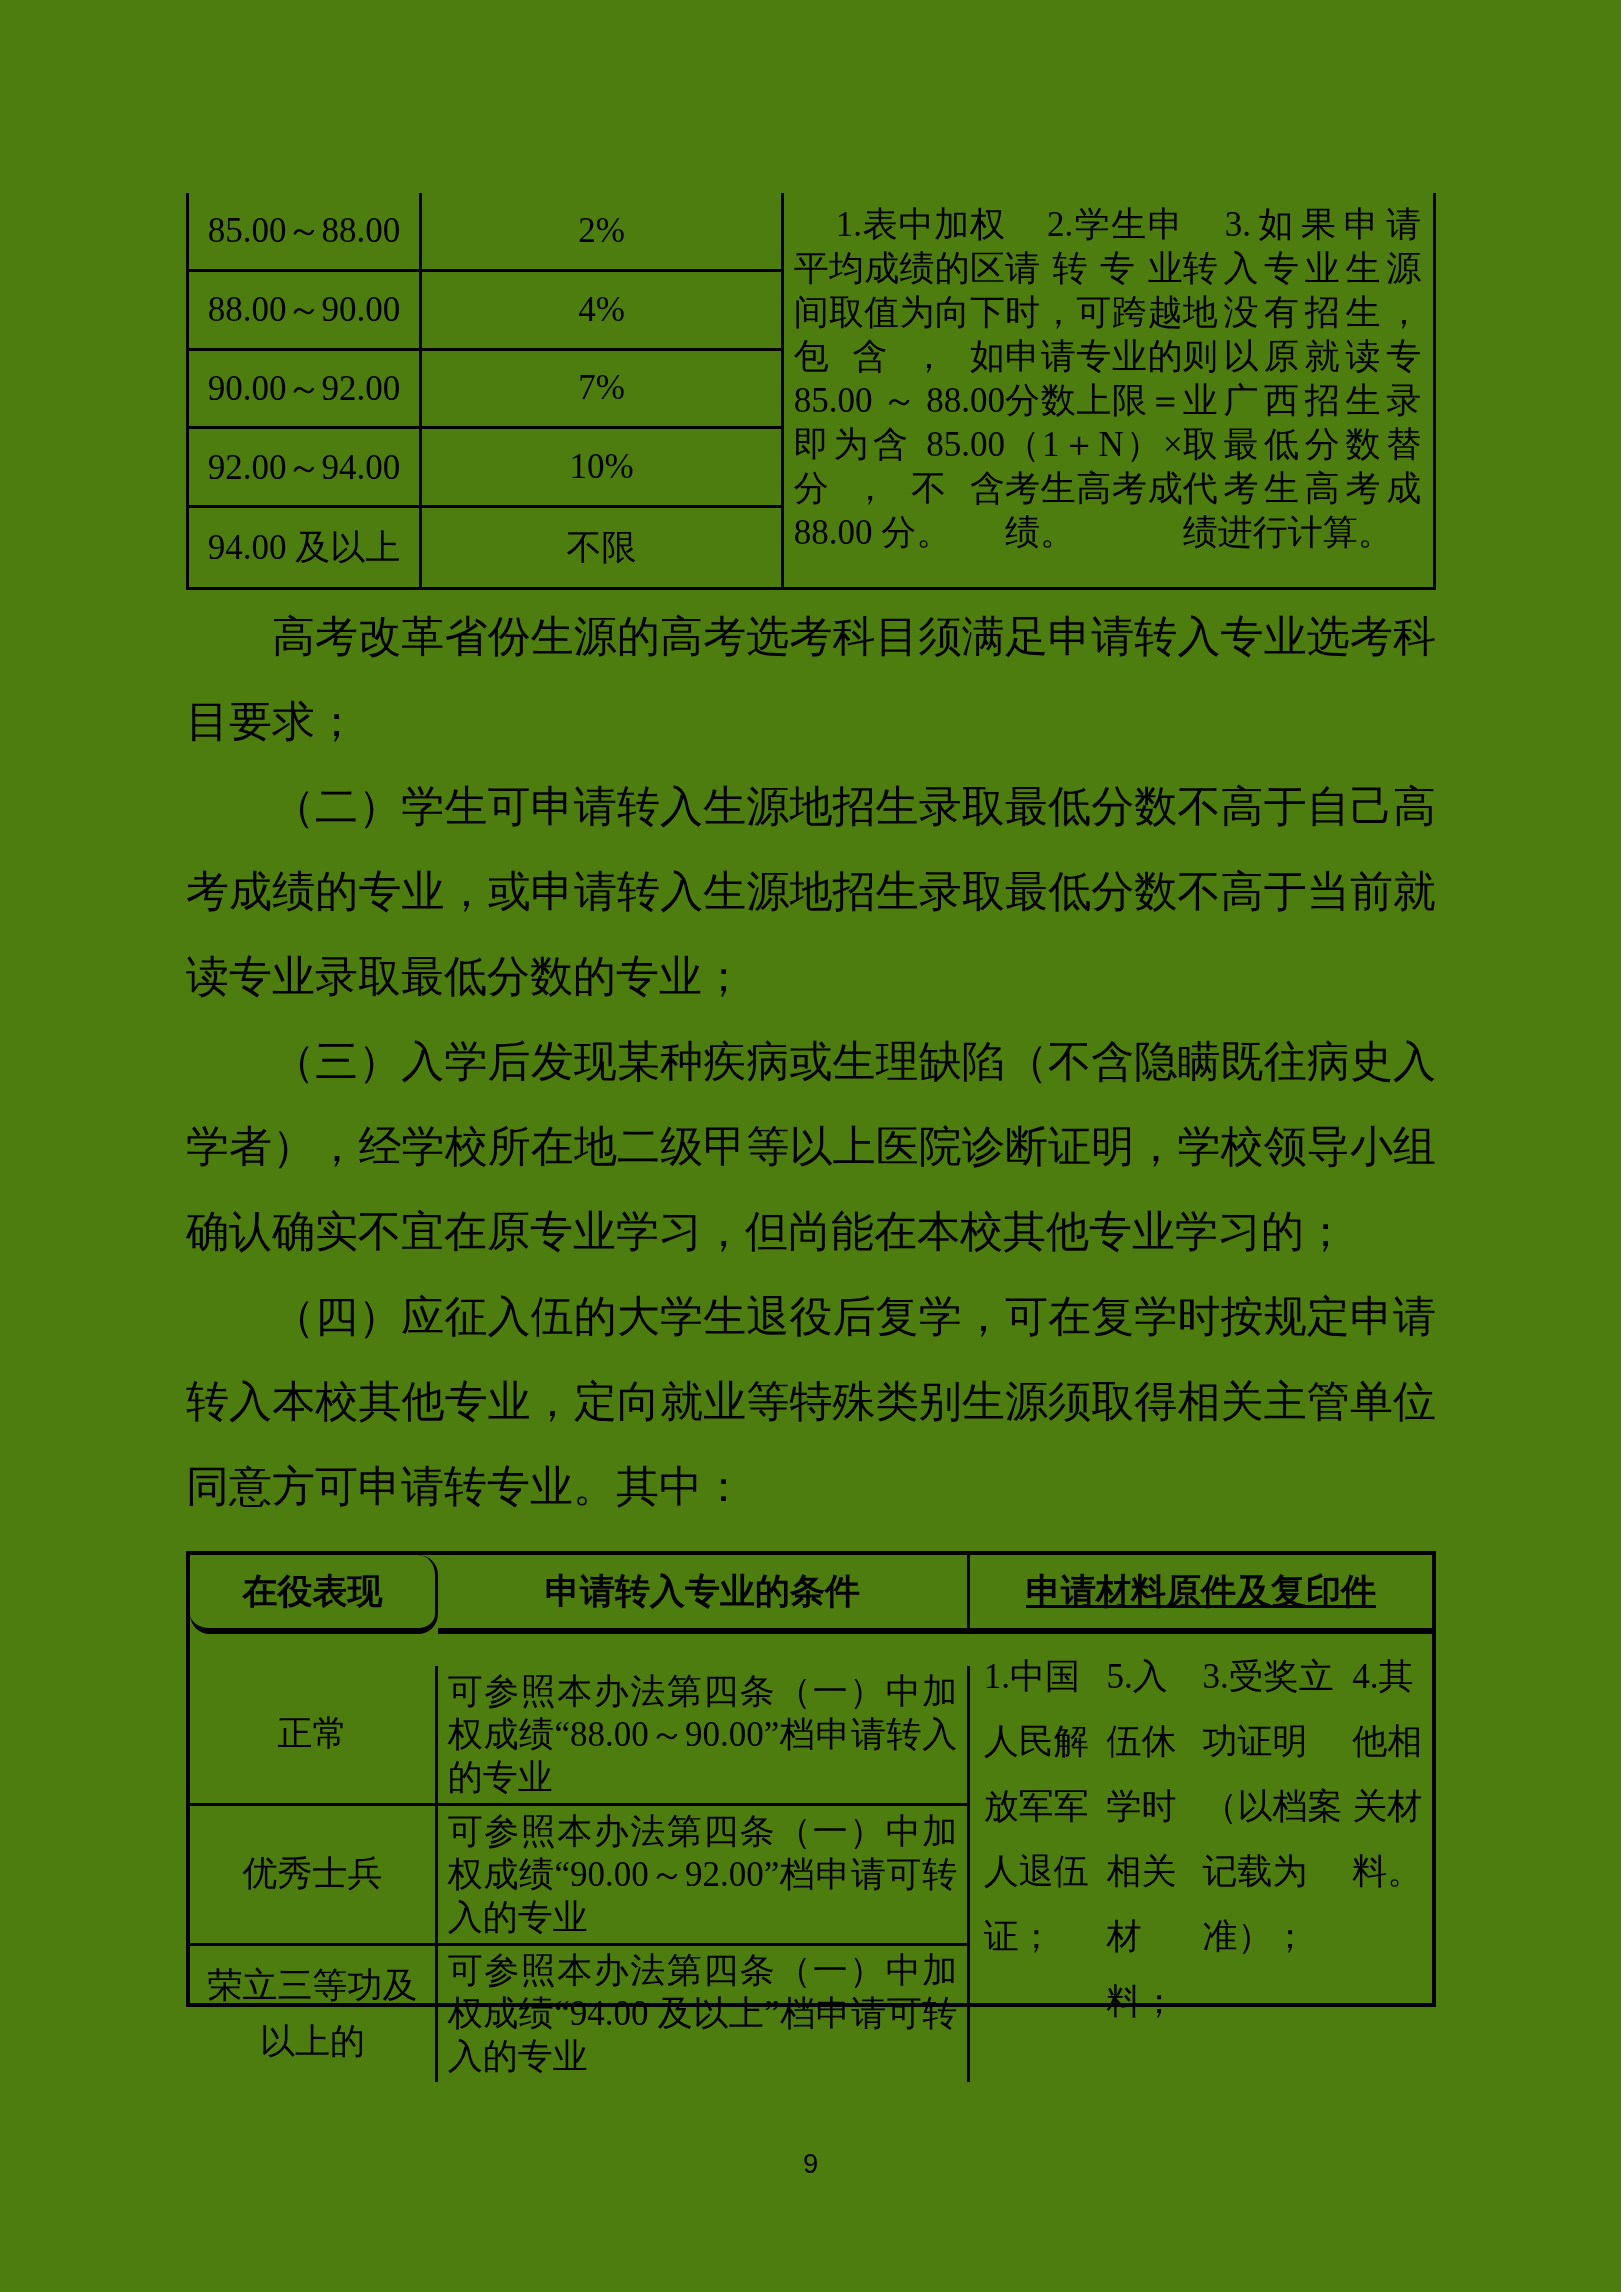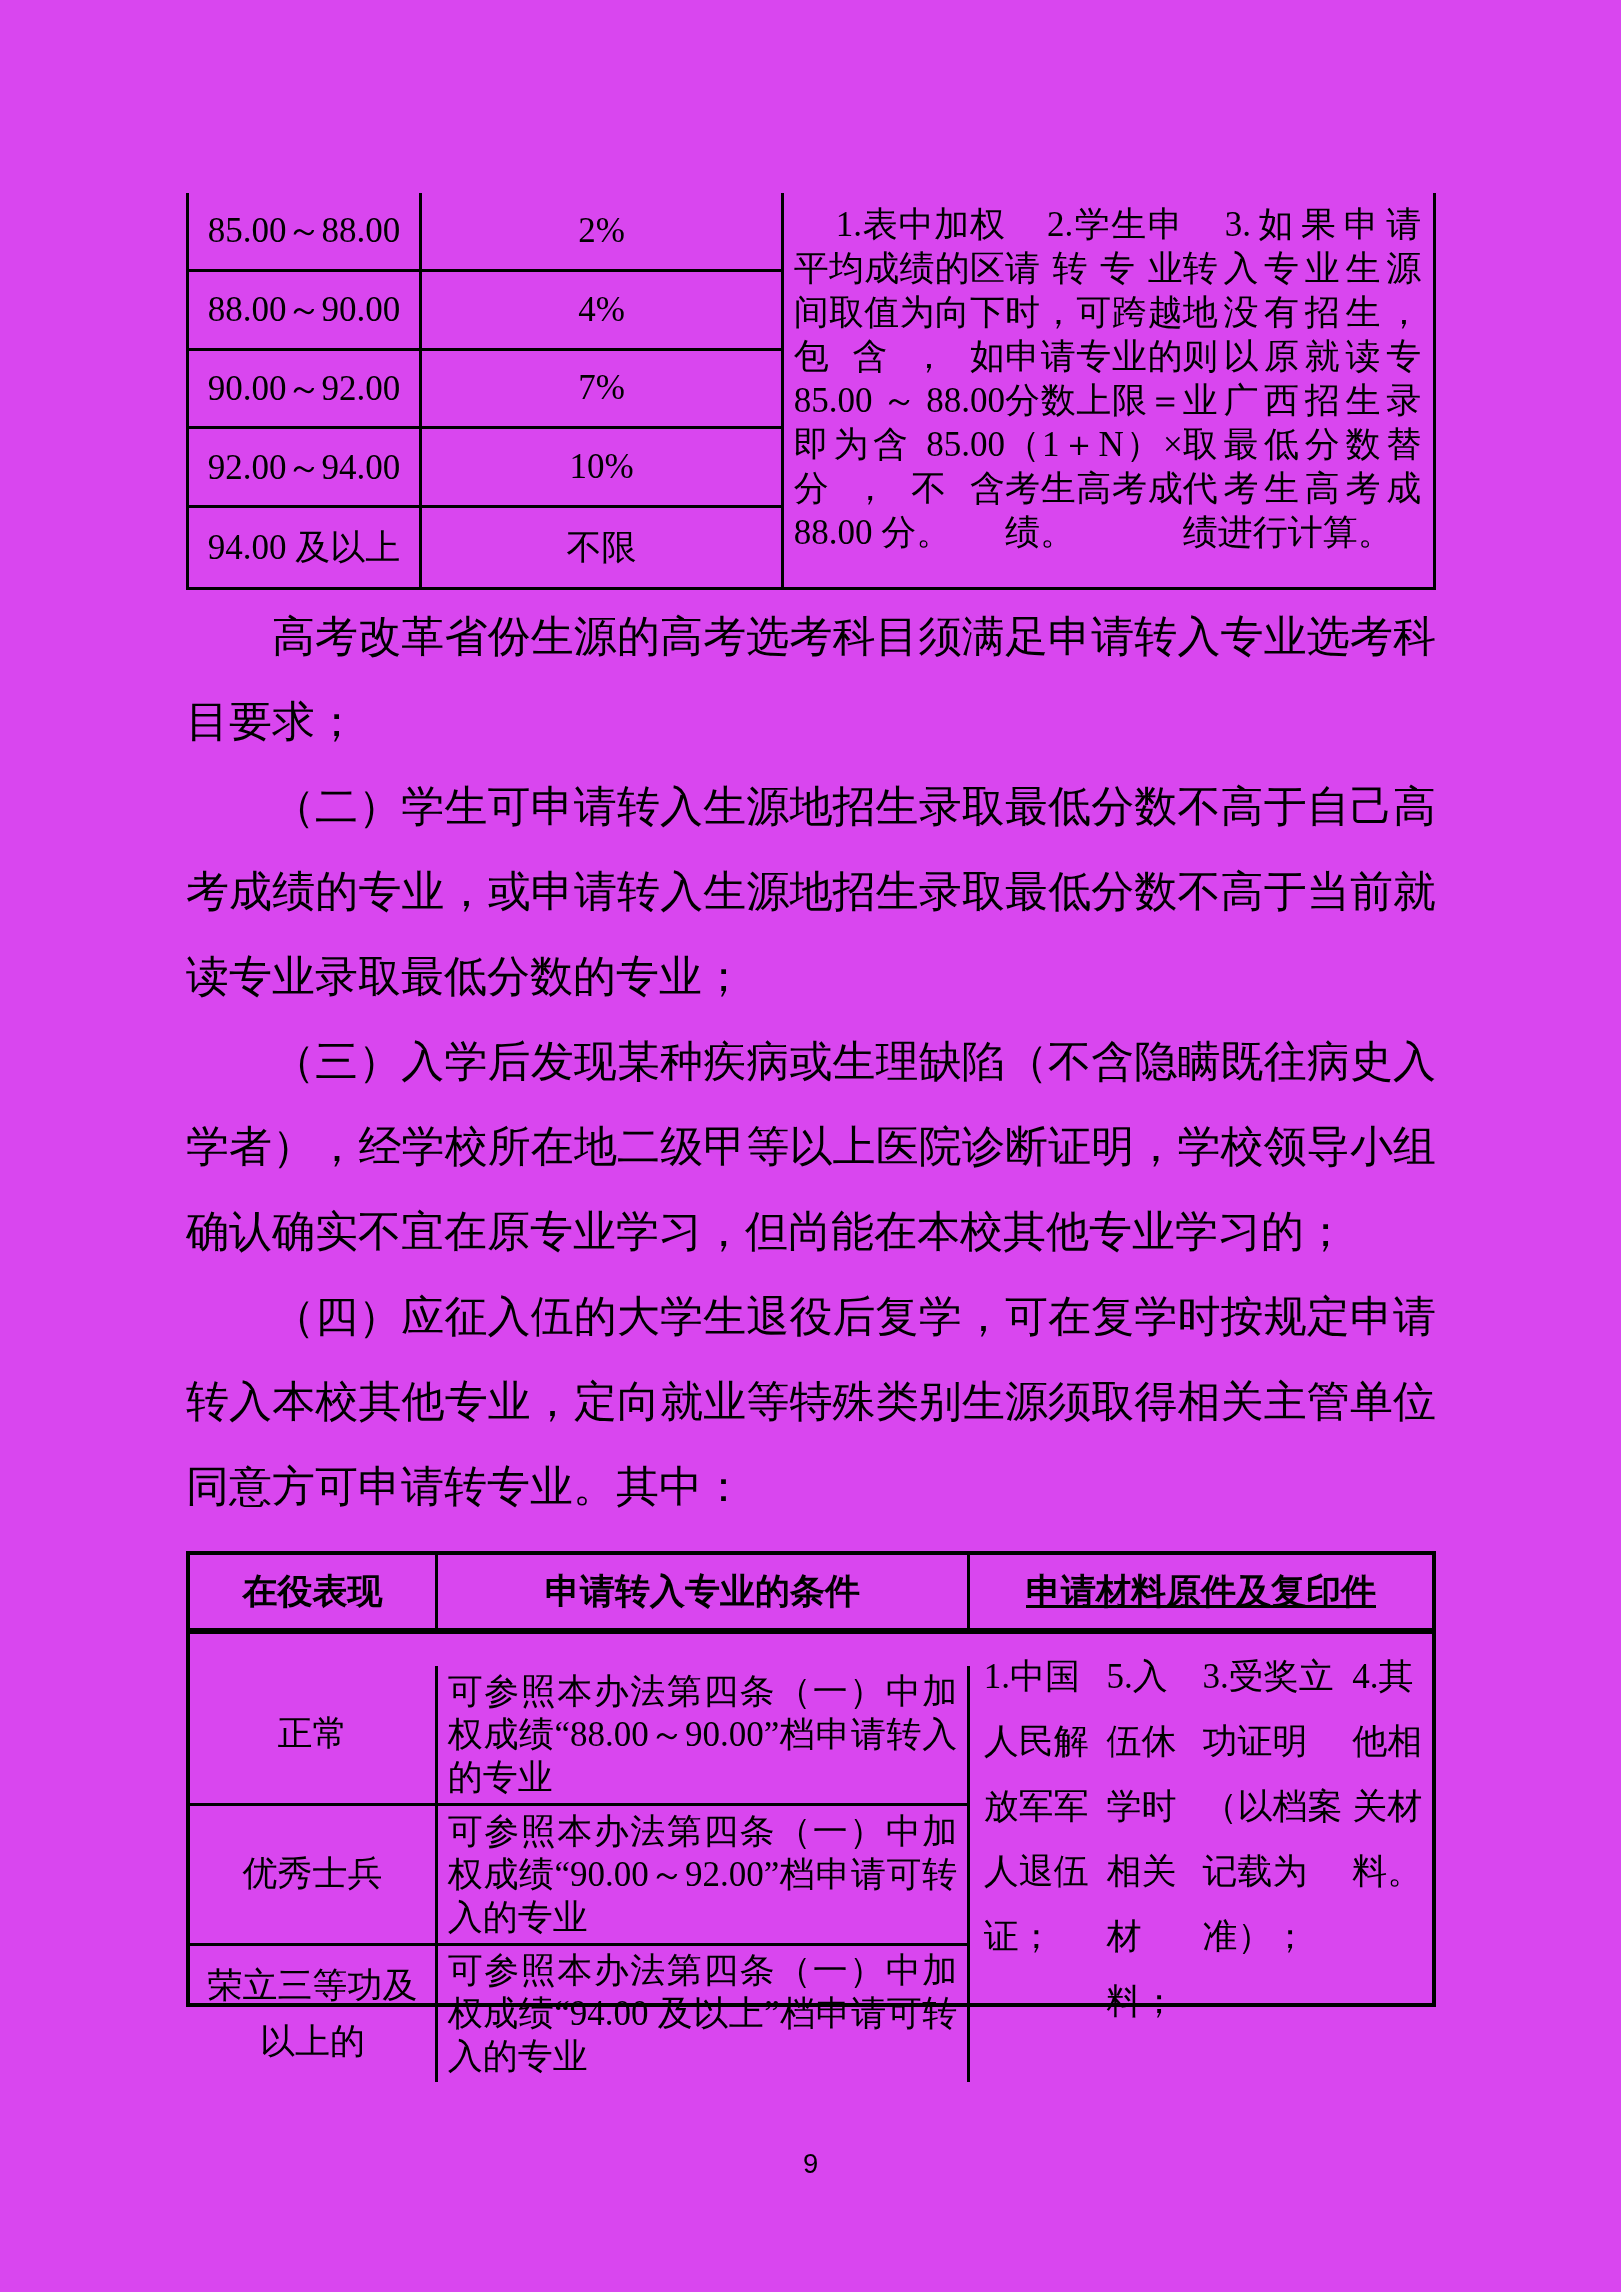--- a/index.html
+++ b/index.html
@@ -1,19 +1,19 @@
 <!DOCTYPE html>
 <html><head>
 <meta charset="utf-8">
 <style>
   html,body{margin:0;padding:0;background:#ffffff;}
   .page{
     position:relative;
     width:1621px;height:2293px;
-    background:#d946ef;
+    background:#4d7c0f;
     color:#000;
     font-family:"Liberation Serif","DejaVu Serif",serif;
     overflow:hidden;
   }
 
   
   .table1{
     position:absolute;left:186px;top:193px;width:1250px;height:397px;
     box-sizing:border-box;
     display:grid;
@@ -55,21 +55,21 @@
     grid-template-rows:79px 1fr 1fr 1fr;
     border:4.9px solid #000;
     font-size:35px;
   }
   .t2-head{
     grid-row:1;
     border-bottom:6.9px solid #000;
     display:flex;align-items:center;justify-content:center;
     font-weight:bold;white-space:nowrap;
   }
-  .hc1{grid-column:1;border-right:3.9px solid #000;}
+  .hc1{grid-column:1;border-right:3.9px solid #000;border-radius:20px;}
   .hc2{grid-column:2;border-right:3.9px solid #000;}
   .hc3{grid-column:3;text-decoration:underline;}
   .t2-c1{
     grid-column:1;border-right:3.9px solid #000;border-bottom:3.9px solid #000;
     display:flex;align-items:center;justify-content:center;text-align:center;
     line-height:56px;padding:0 9.8px;box-sizing:border-box;
   }
   .t2-c2{
     grid-column:2;border-right:3.9px solid #000;border-bottom:3.9px solid #000;
     display:flex;align-items:center;

